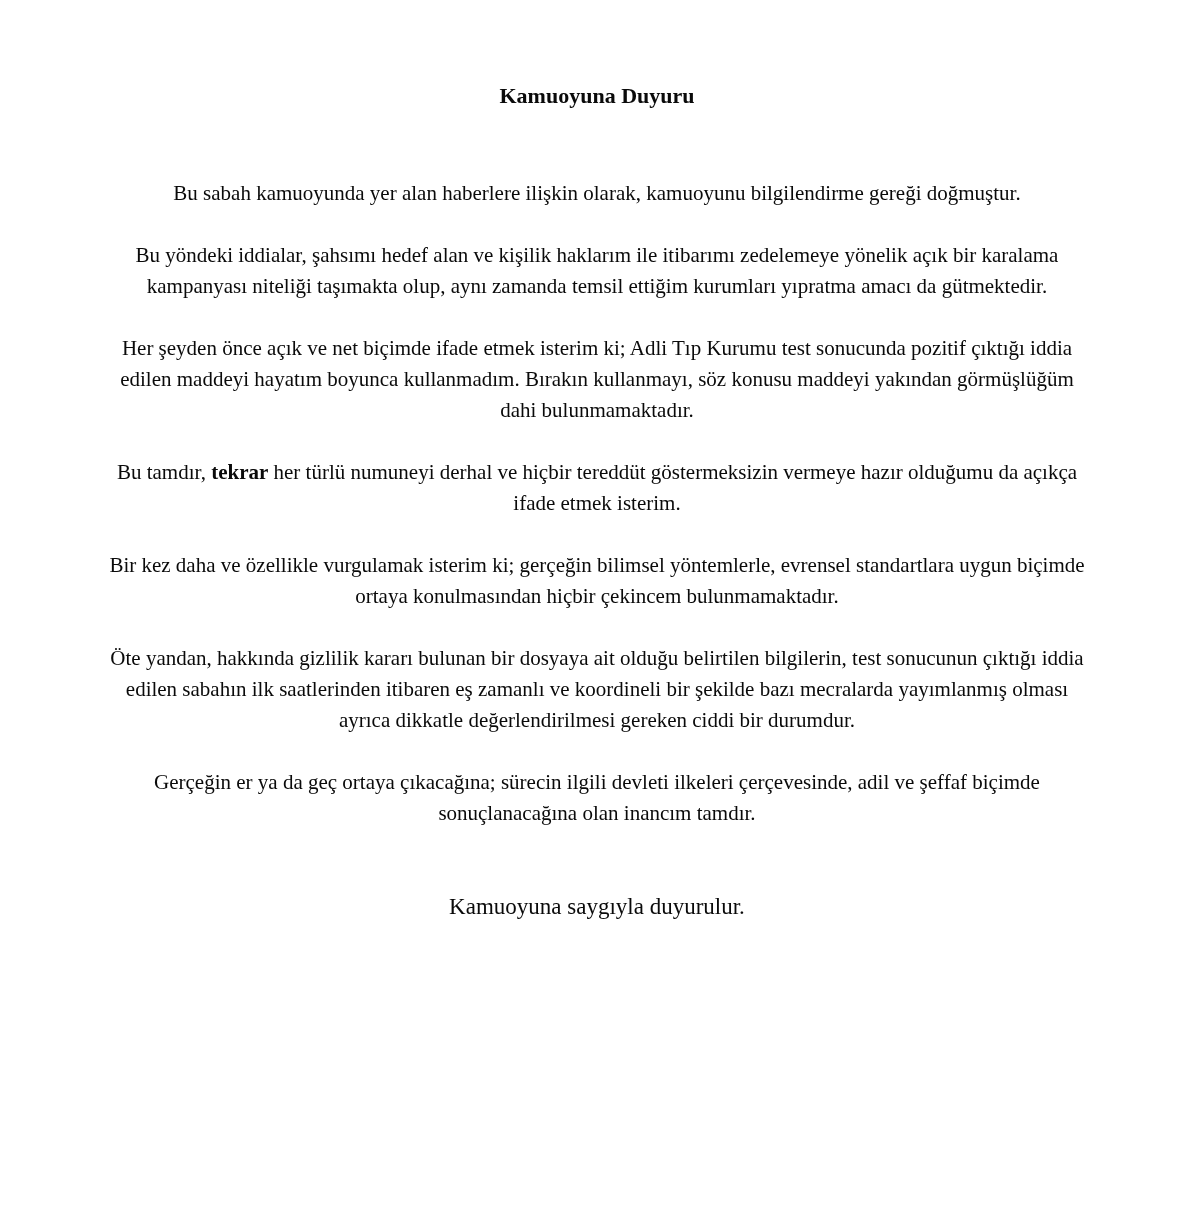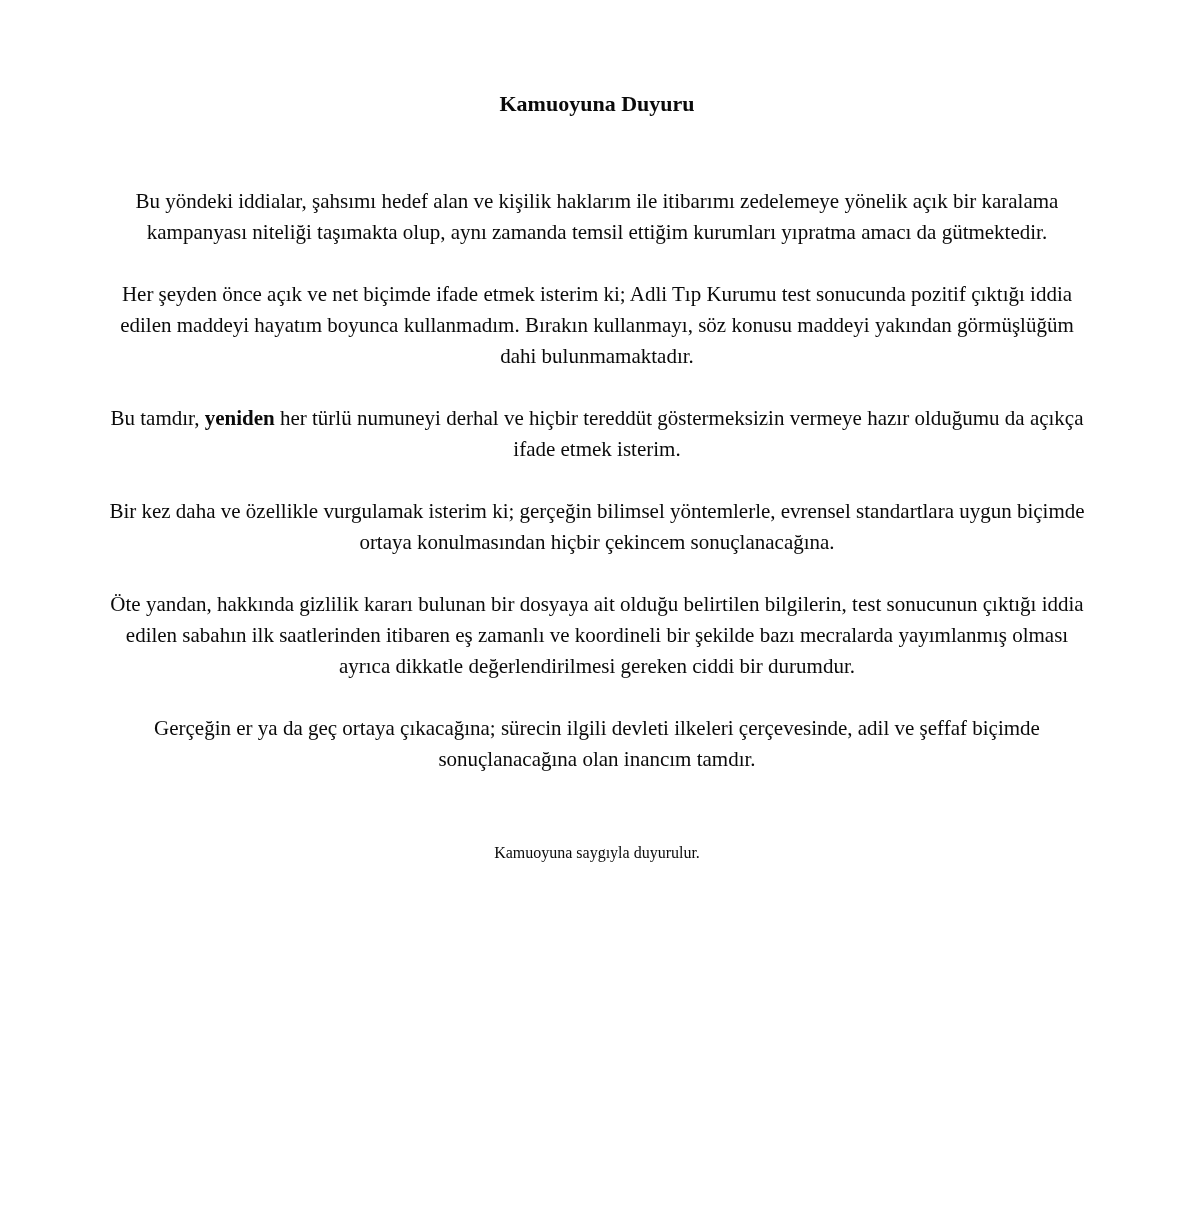--- a/index.html
+++ b/index.html
@@ -9,64 +9,65 @@
   }
   body {
     width: 1194px;
     height: 1212px;
     font-family: "Liberation Serif", "DejaVu Serif", serif;
     color: #0a0a0a;
     overflow: hidden;
   }
   .page {
     width: 990px;
-    margin: 12px auto;
+    margin: 4px auto;
     padding-top: 78px;
     text-align: center;
   }
   .doc-title {
     font-size: 22px;
     font-weight: bold;
     margin: 0 0 68px 0;
     line-height: 28px;
   }
   .para {
     font-size: 21px;
     line-height: 31px;
     margin: 31px 0;
   }
   .para.tight {
     margin-top: 0;
   }
   .closing {
-    font-size: 16px;
+    font-size: 23px;
     line-height: 31px;
     margin: 62px 0 0 0;
   }
   .bold-inline {
     font-weight: bold;
   }
 </style>
 </head>
 <body>
 
 <div class="page">
 
   <h1 class="doc-title">Kamuoyuna Duyuru</h1>
 
+  <p class="para">Bu sabah kamuoyunda yer alan haberlere ilişkin olarak, kamuoyunu bilgilendirme gereği doğmuştur.</p>
 
   <p class="para">Bu yöndeki iddialar, şahsımı hedef alan ve kişilik haklarım ile itibarımı zedelemeye yönelik açık bir karalama kampanyası niteliği taşımakta olup, aynı zamanda temsil ettiğim kurumları yıpratma amacı da gütmektedir.</p>
 
   <p class="para">Her şeyden önce açık ve net biçimde ifade etmek isterim ki; Adli Tıp Kurumu test sonucunda pozitif çıktığı iddia edilen maddeyi hayatım boyunca kullanmadım. Bırakın kullanmayı, söz konusu maddeyi yakından görmüşlüğüm dahi bulunmamaktadır.</p>
 
-  <p class="para"><span>Bu tamdır, </span><span class="bold-inline">yeniden</span><span> her türlü numuneyi derhal ve hiçbir tereddüt göstermeksizin vermeye hazır olduğumu da açıkça ifade etmek isterim.</span></p>
+  <p class="para"><span>Bu tamdır, </span><span class="bold-inline">tekrar</span><span> her türlü numuneyi derhal ve hiçbir tereddüt göstermeksizin vermeye hazır olduğumu da açıkça ifade etmek isterim.</span></p>
 
 
 
-  <p class="para">Bir kez daha ve özellikle vurgulamak isterim ki; gerçeğin bilimsel yöntemlerle, evrensel standartlara uygun biçimde ortaya konulmasından hiçbir çekincem sonuçlanacağına.</p>
+  <p class="para">Bir kez daha ve özellikle vurgulamak isterim ki; gerçeğin bilimsel yöntemlerle, evrensel standartlara uygun biçimde ortaya konulmasından hiçbir çekincem bulunmamaktadır.</p>
 
   <p class="para">Öte yandan, hakkında gizlilik kararı bulunan bir dosyaya ait olduğu belirtilen bilgilerin, test sonucunun çıktığı iddia edilen sabahın ilk saatlerinden itibaren eş zamanlı ve koordineli bir şekilde bazı mecralarda yayımlanmış olması ayrıca dikkatle değerlendirilmesi gereken ciddi bir durumdur.</p>
 
   <p class="para">Gerçeğin er ya da geç ortaya çıkacağına; sürecin ilgili devleti ilkeleri çerçevesinde, adil ve şeffaf biçimde sonuçlanacağına olan inancım tamdır.</p>
 
   <p class="closing">Kamuoyuna saygıyla duyurulur.</p>
 
 </div>
 
 </body></html>

